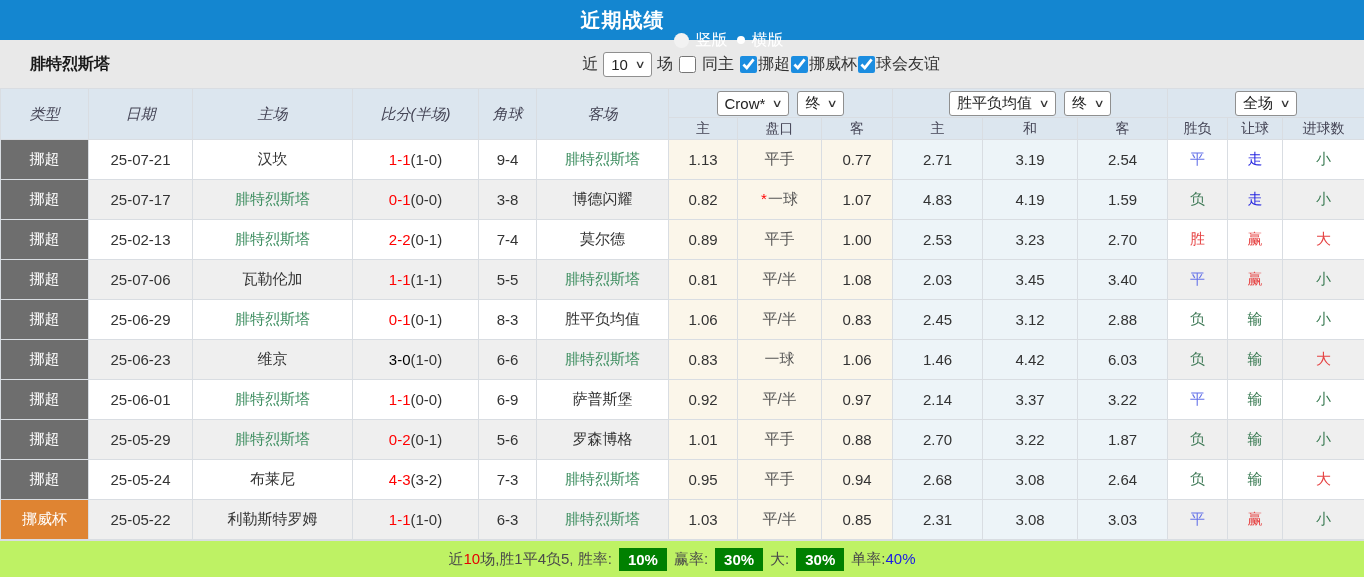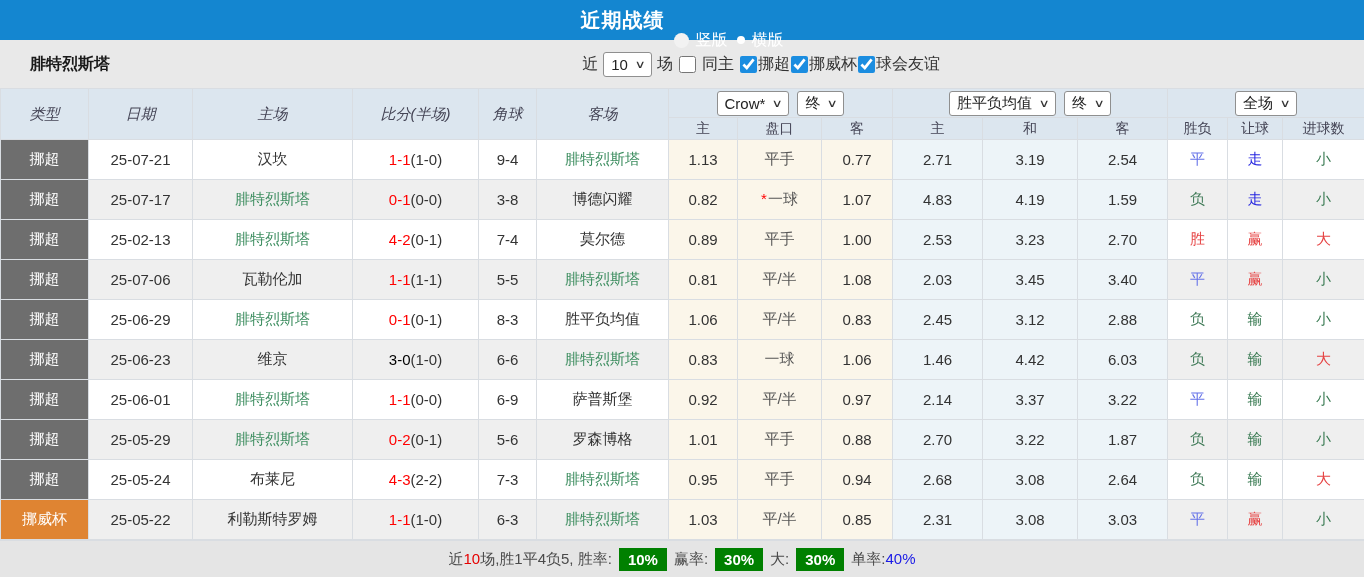--- a/index.html
+++ b/index.html
@@ -44,21 +44,21 @@
   .selwrap { display:flex; align-items:center; justify-content:center; gap:8px; }
   tbody td { height:40px; font-size:15px; color:#333; background:#fff; }
   tr.even td { background:#efefef; }
   tbody td.cream  { background:#fbf6ea; }
   tbody td.bluecol{ background:#edf4f8; }
   td.type-cell { color:#fff; font-size:15px; }
   td.line-cell { color:#555; }
   .star { color:#f00; margin-right:1px; }
   
   .summary {
-    height:37px; background:#e5e5e5; border-top:1px solid #d9dde2;
+    height:37px; background:#bef264; border-top:1px solid #d9dde2;
     display:flex; align-items:center; justify-content:center; gap:7px;
     font-size:15px; color:#4a4a4a;
   }
   .summary .badge { background:#008000; color:#fff; font-weight:bold; padding:3px 9px; font-size:15px; }
   .summary .red { color:#e60000; }
   .summary .blue { color:#1a1ae6; }
 </style>
 </head>
 <body>
 
@@ -199,21 +199,21 @@
         <td class="bluecol">4.19</td>
         <td class="bluecol">1.59</td>
         <td class="status" style="color: rgb(63, 122, 87);">负</td>
         <td class="status" style="color: rgb(36, 36, 224);">走</td>
         <td class="status" style="color: rgb(53, 120, 79);">小</td>
       </tr>
       <tr class="odd">
         <td class="type-cell" style="background: rgb(110, 110, 110);">挪超</td>
         <td>25-02-13</td>
         <td style="color: rgb(60, 141, 95);">腓特烈斯塔</td>
-        <td><span style="color: rgb(255, 0, 0);">4-2</span><span>(0-1)</span></td>
+        <td><span style="color: rgb(255, 0, 0);">2-2</span><span>(0-1)</span></td>
         <td>7-4</td>
         <td>莫尔德</td>
         <td class="cream">0.89</td>
         <td class="cream line-cell">平手</td>
         <td class="cream">1.00</td>
         <td class="bluecol">2.53</td>
         <td class="bluecol">3.23</td>
         <td class="bluecol">2.70</td>
         <td class="status" style="color: rgb(230, 68, 68);">胜</td>
         <td class="status" style="color: rgb(230, 68, 68);">赢</td>
@@ -301,21 +301,21 @@
         <td class="bluecol">3.22</td>
         <td class="bluecol">1.87</td>
         <td class="status" style="color: rgb(63, 122, 87);">负</td>
         <td class="status" style="color: rgb(53, 120, 79);">输</td>
         <td class="status" style="color: rgb(53, 120, 79);">小</td>
       </tr>
       <tr class="odd">
         <td class="type-cell" style="background: rgb(110, 110, 110);">挪超</td>
         <td>25-05-24</td>
         <td>布莱尼</td>
-        <td><span style="color: rgb(255, 0, 0);">4-3</span><span>(2-2)</span></td>
+        <td><span style="color: rgb(255, 0, 0);">4-3</span><span>(3-2)</span></td>
         <td>7-3</td>
         <td style="color: rgb(60, 141, 95);">腓特烈斯塔</td>
         <td class="cream">0.95</td>
         <td class="cream line-cell">平手</td>
         <td class="cream">0.94</td>
         <td class="bluecol">2.68</td>
         <td class="bluecol">3.08</td>
         <td class="bluecol">2.64</td>
         <td class="status" style="color: rgb(63, 122, 87);">负</td>
         <td class="status" style="color: rgb(53, 120, 79);">输</td>

